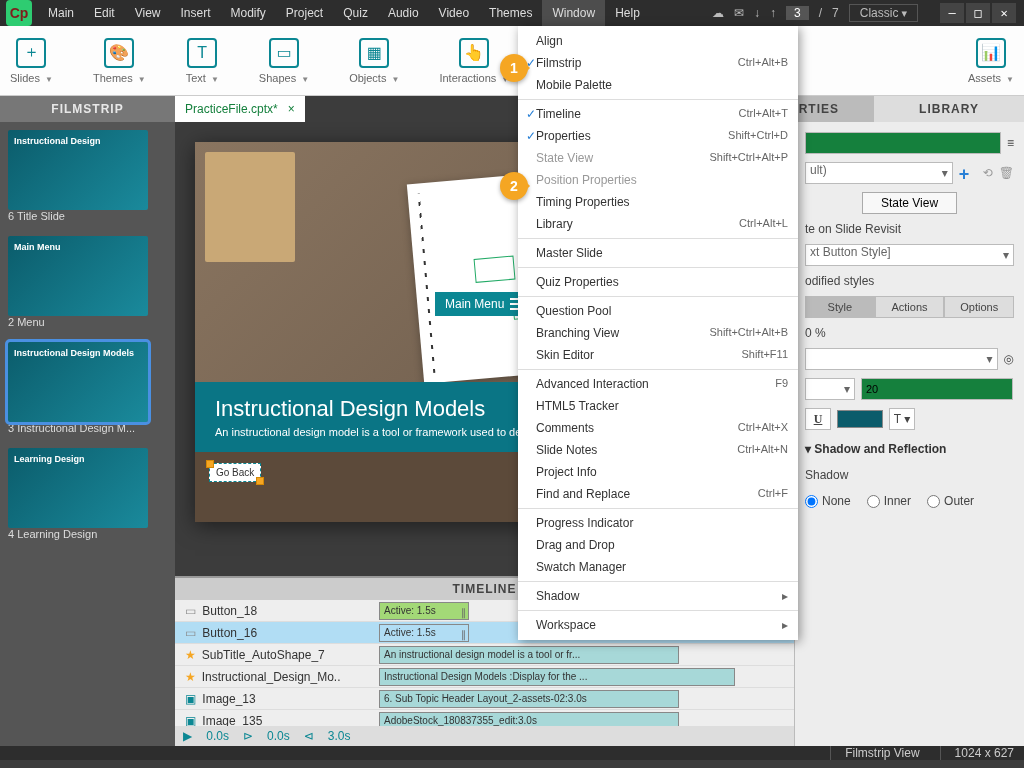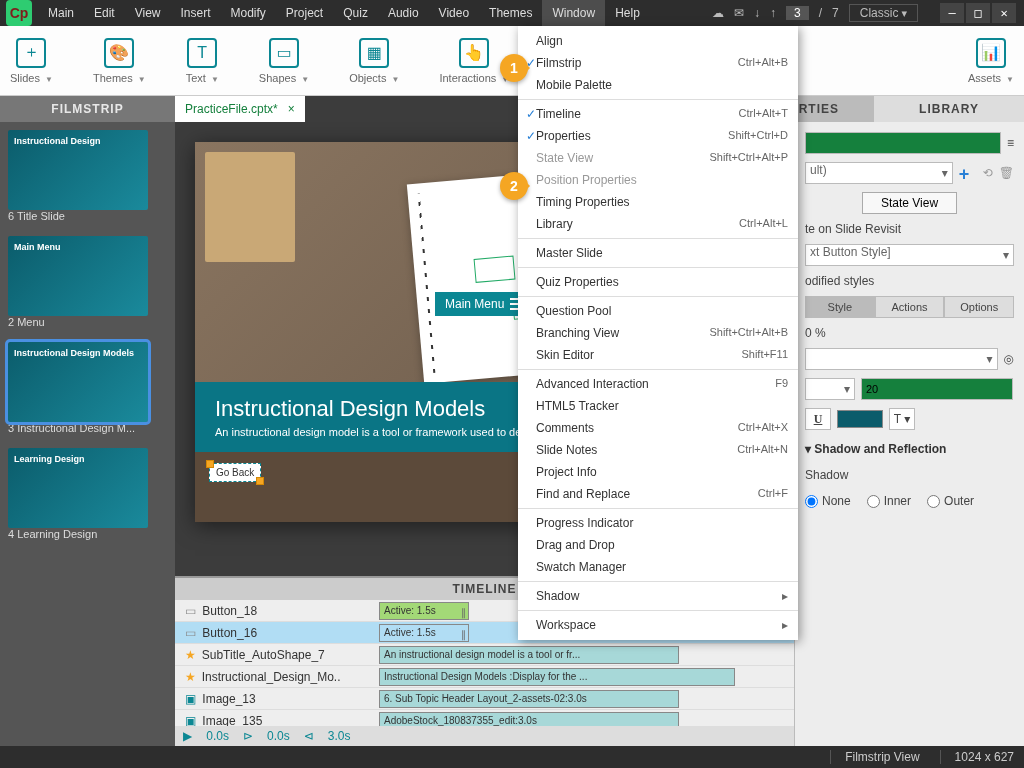--- a/index.html
+++ b/index.html
@@ -74,21 +74,21 @@
 .prop-select{flex:1;height:22px;border:1px solid #bbb;background:#fff;padding:0 4px;color:#666;position:relative}
 .prop-select::after{content:"▾";position:absolute;right:4px;top:3px;color:#666}
 .prop-plus{width:18px;height:18px;color:#2980d6;font-size:18px;font-weight:bold}
 .prop-btn{border:1px solid #aaa;padding:3px 18px;background:#f8f8f8}
 .prop-tabs{display:flex;gap:0}
 .prop-tabs>div{flex:1;text-align:center;padding:4px;background:#ddd;border:1px solid #bbb;font-size:11px}
 .prop-tabs>div.on{background:#bbb}
 .prop-section{font-weight:bold;padding:4px 0;color:#333}
 .shadow-opts{display:flex;gap:16px;margin-top:4px}
 .shadow-opts label{display:flex;align-items:center;gap:4px}
-.statusbar{height:22px;background:#2d2d2d;color:#ccc;display:flex;align-items:center;justify-content:flex-end;padding:0 10px;gap:20px;font-size:11px}
+.statusbar{height:14px;background:#2d2d2d;color:#ccc;display:flex;align-items:center;justify-content:flex-end;padding:0 10px;gap:20px;font-size:11px}
 .statusbar>div{border-left:1px solid #555;padding-left:14px}
 .dropdown{position:absolute;top:26px;left:518px;width:280px;background:#fff;box-shadow:2px 2px 10px rgba(0,0,0,.4);z-index:100;padding:4px 0}
 .dd-item{display:flex;padding:4px 10px 4px 18px;color:#333;position:relative;cursor:pointer;justify-content:space-between;font-size:12px}
 .dd-item.dim{color:#999}
 .dd-check{position:absolute;left:8px;color:#2980d6}
 .dd-sep{height:1px;background:#ddd;margin:3px 0}
 .dd-short{color:#666;font-size:11px}
 .dd-arrow{color:#666}
 .callout{position:absolute;width:28px;height:28px;background:#f5a623;border-radius:50%;color:#fff;display:flex;align-items:center;justify-content:center;font-weight:bold;font-size:14px;z-index:200;box-shadow:0 2px 4px rgba(0,0,0,.3)}
 .callout::after{content:"";position:absolute;right:-8px;top:8px;border:6px solid transparent;border-left-color:#f5a623}

